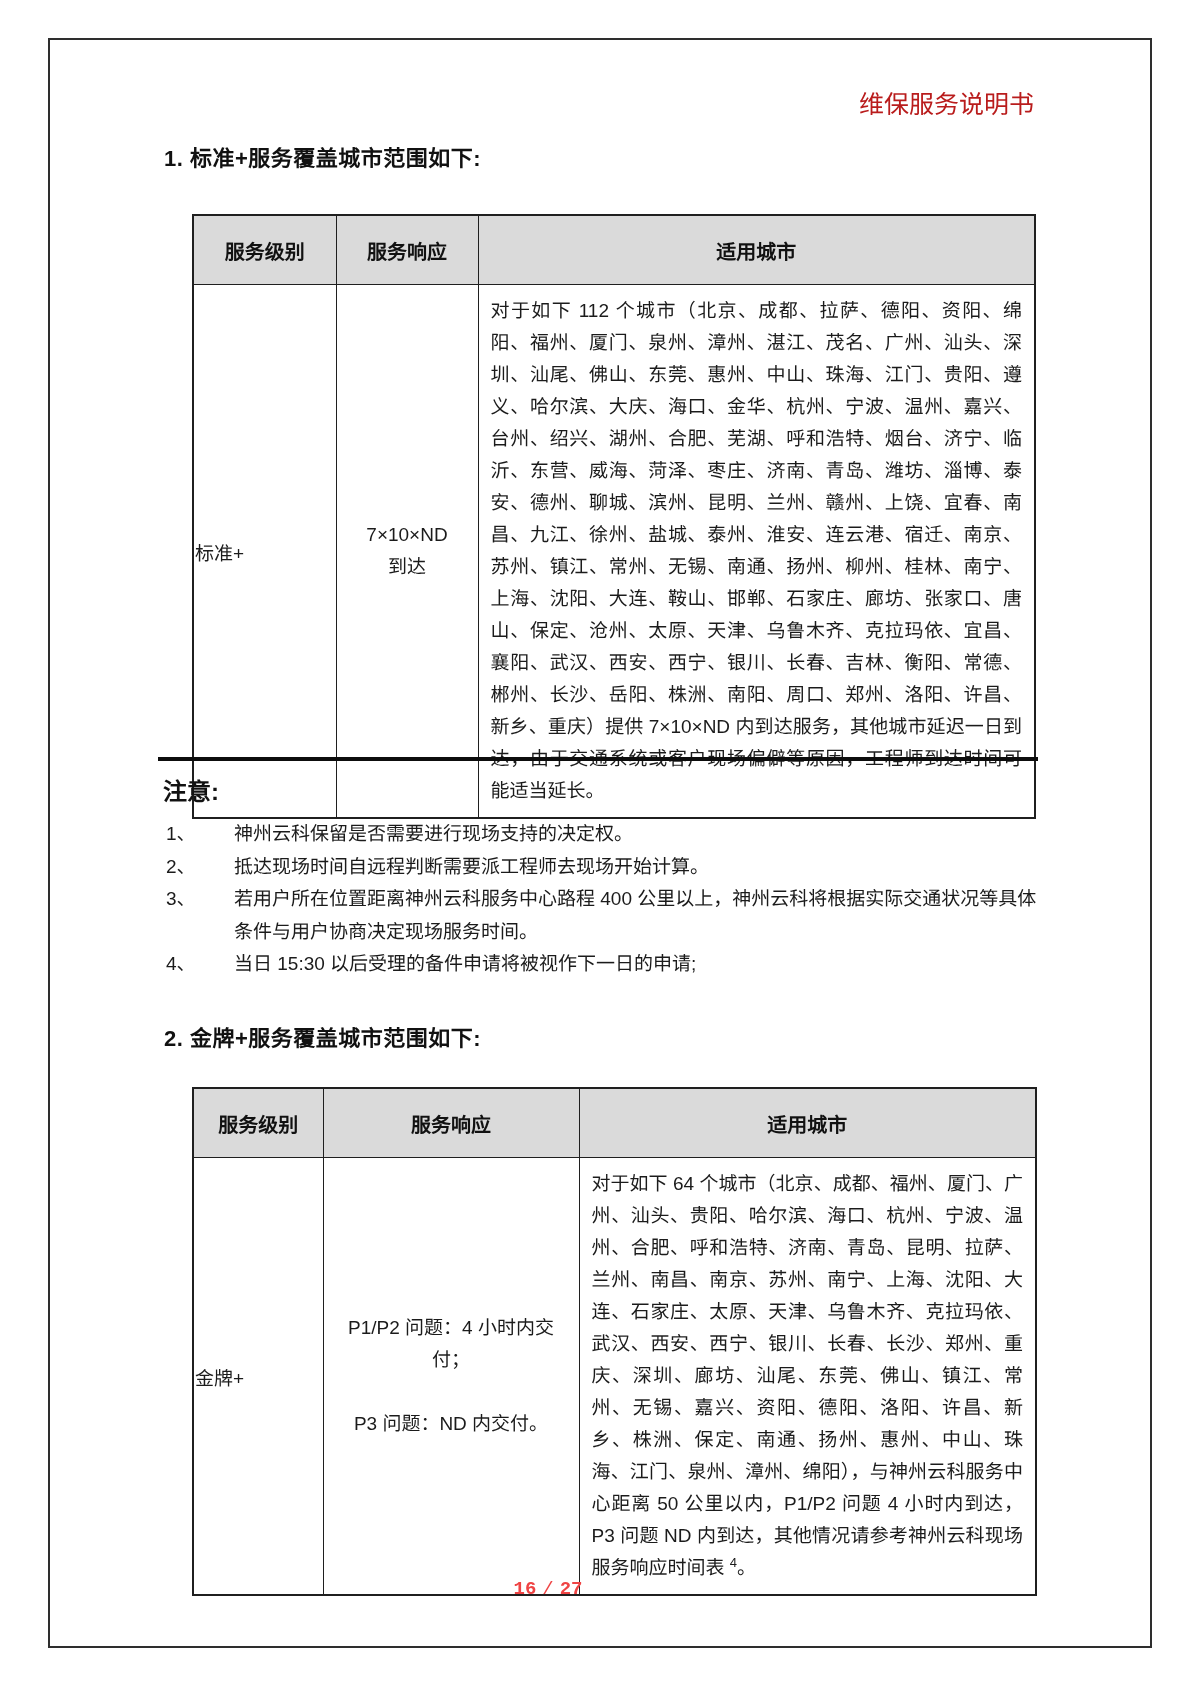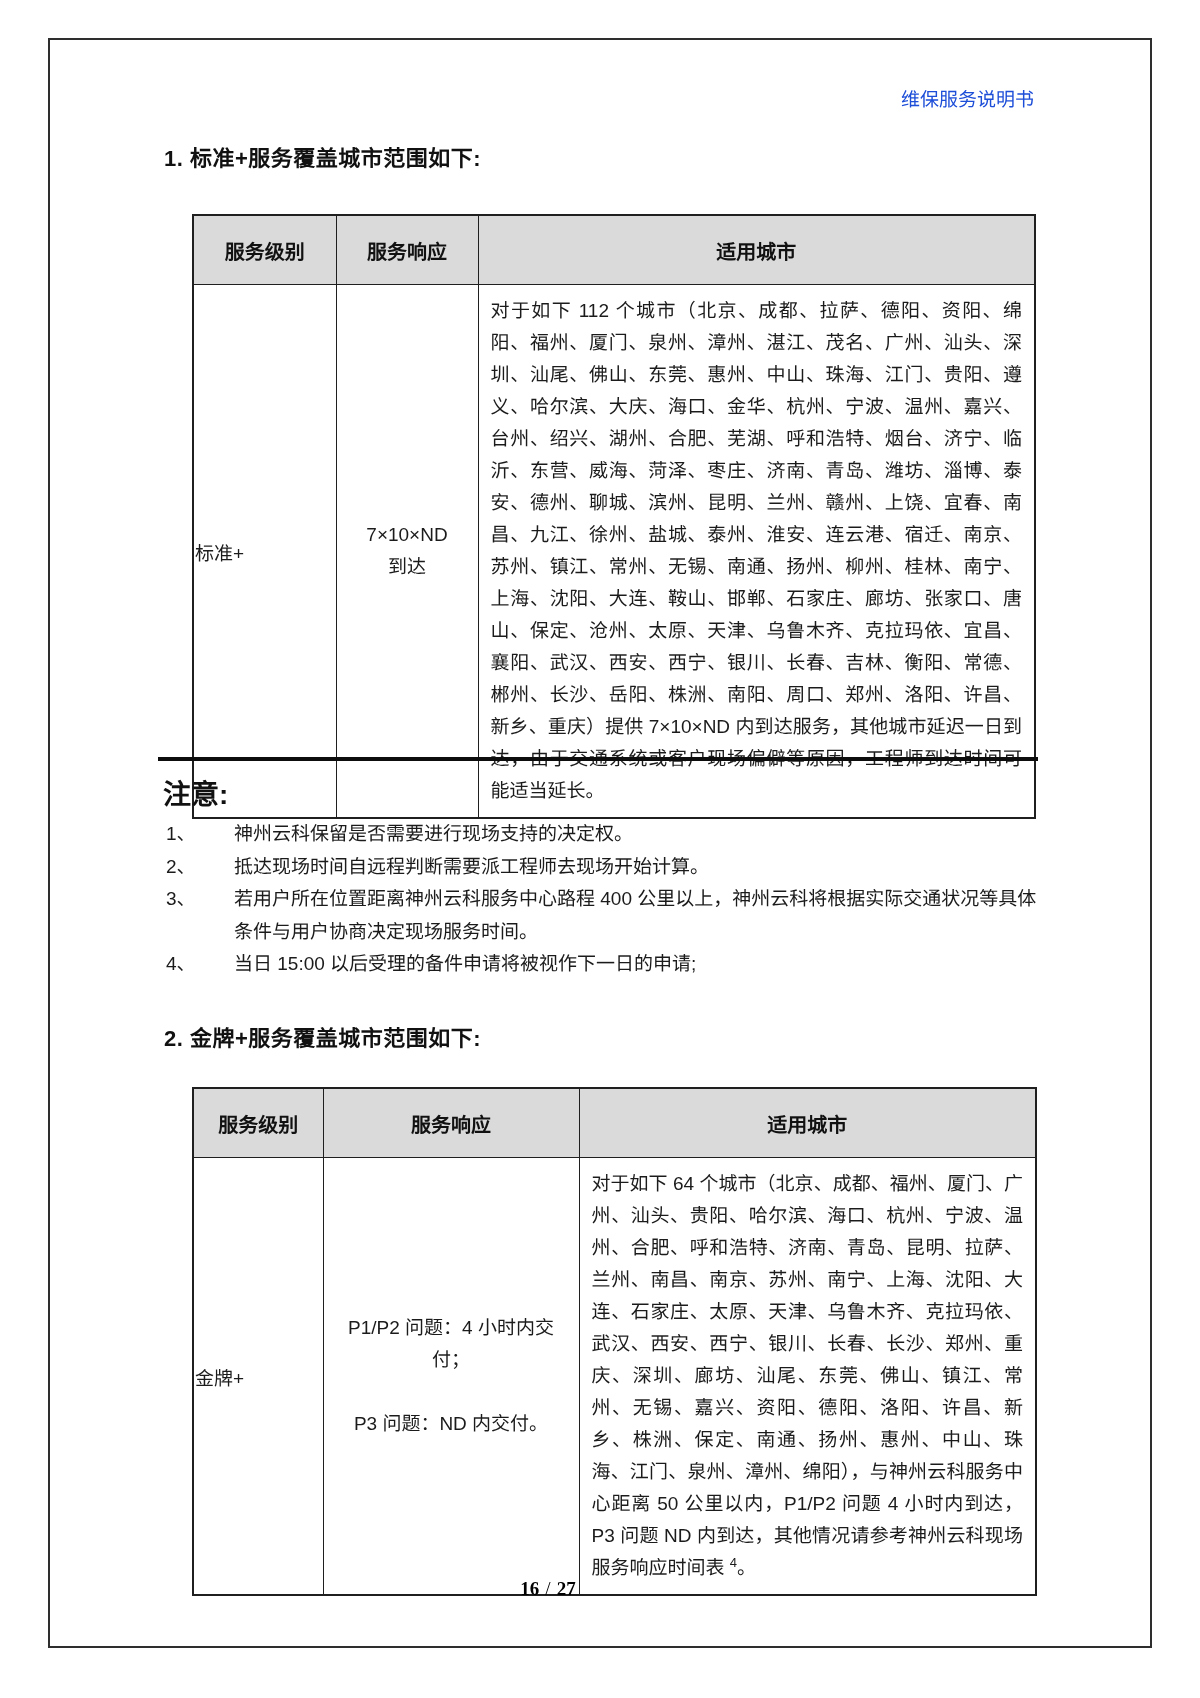--- a/index.html
+++ b/index.html
@@ -6,21 +6,21 @@
   body{
     width:1200px;height:1698px;position:relative;background:#ffffff;
     font-family:"Liberation Sans",sans-serif;color:#1b1b1b;overflow:hidden;
   }
   .frame{
     position:absolute;left:48px;top:38px;width:1104px;height:1610px;
     border:2px solid #2e2e2e;box-sizing:border-box;pointer-events:none;
   }
   .running-header{
     position:absolute;top:84px;right:166px;
-    font-family:Liberation Serif, serif;font-size:19px;color:#1d4ed8;
+    font-family:Liberation Serif, serif;font-size:25px;color:#b91c1c;
   }
   .heading{
     position:absolute;left:164px;font-size:22px;font-weight:bold;color:#111;
     letter-spacing:0.5px;white-space:nowrap;
   }
   .heading.h1{top:140px;}
   .heading.h2{top:1020px;}
   table.tbl{
     position:absolute;left:192px;border-collapse:collapse;table-layout:fixed;
     border:2.5px solid #1f1f1f;
@@ -42,31 +42,31 @@
   .t1 .col1{width:143px;} .t1 .col2{width:142px;} .t1 .col3{width:557px;}
   .t2 .col1{width:130px;} .t2 .col2{width:256px;} .t2 .col3{width:457px;}
   .resp p{margin:0;}
   .resp p.gap{margin-top:32px;}
   .cities sup{font-size:13px;line-height:0;}
   .thick-rule{
     position:absolute;left:158px;top:757px;width:880px;height:4px;
     background:#0d0d0d;border:none;margin:0;
   }
   .notes-title{
-    position:absolute;left:163px;top:772px;font-size:28px;font-weight:bold;color:#111;
+    position:absolute;left:163px;top:772px;font-size:24px;font-weight:bold;color:#111;
   }
   .notes{
     position:absolute;left:166px;top:818px;width:872px;line-height:32.5px;font-size:19px;
   }
   .note-item{display:flex;align-items:flex-start;}
   .note-num{flex:0 0 44px;}
   .note-text{flex:1;margin-left:24px;}
   .page-footer{
     position:absolute;left:0;top:1578px;width:1096px;text-align:center;
-    font-family:Liberation Serif, serif;font-size:19px;color:#000000;
+    font-family:Liberation Mono, monospace;font-size:19px;color:#ef4444;
   }
   .page-footer .num{font-weight:bold;}
   .page-footer .sep{padding:0 6px;}
 </style>
 </head>
 <body>
 
 <div class="frame"></div>
 
 <div class="running-header">维保服务说明书</div>
@@ -110,21 +110,21 @@
   <div class="note-item">
     <span class="note-num">2、</span>
     <span class="note-text">抵达现场时间自远程判断需要派工程师去现场开始计算。</span>
   </div>
   <div class="note-item">
     <span class="note-num">3、</span>
     <span class="note-text">若用户所在位置距离神州云科服务中心路程 400 公里以上，神州云科将根据实际交通状况等具体条件与用户协商决定现场服务时间。</span>
   </div>
   <div class="note-item">
     <span class="note-num">4、</span>
-    <span class="note-text">当日 15:00 以后受理的备件申请将被视作下一日的申请;</span>
+    <span class="note-text">当日 15:30 以后受理的备件申请将被视作下一日的申请;</span>
   </div>
 </div>
 
 <div class="heading h2">2. 金牌+服务覆盖城市范围如下:</div>
 
 <table class="tbl t2">
   <colgroup>
       <col class="col1">
       <col class="col2">
       <col class="col3">

